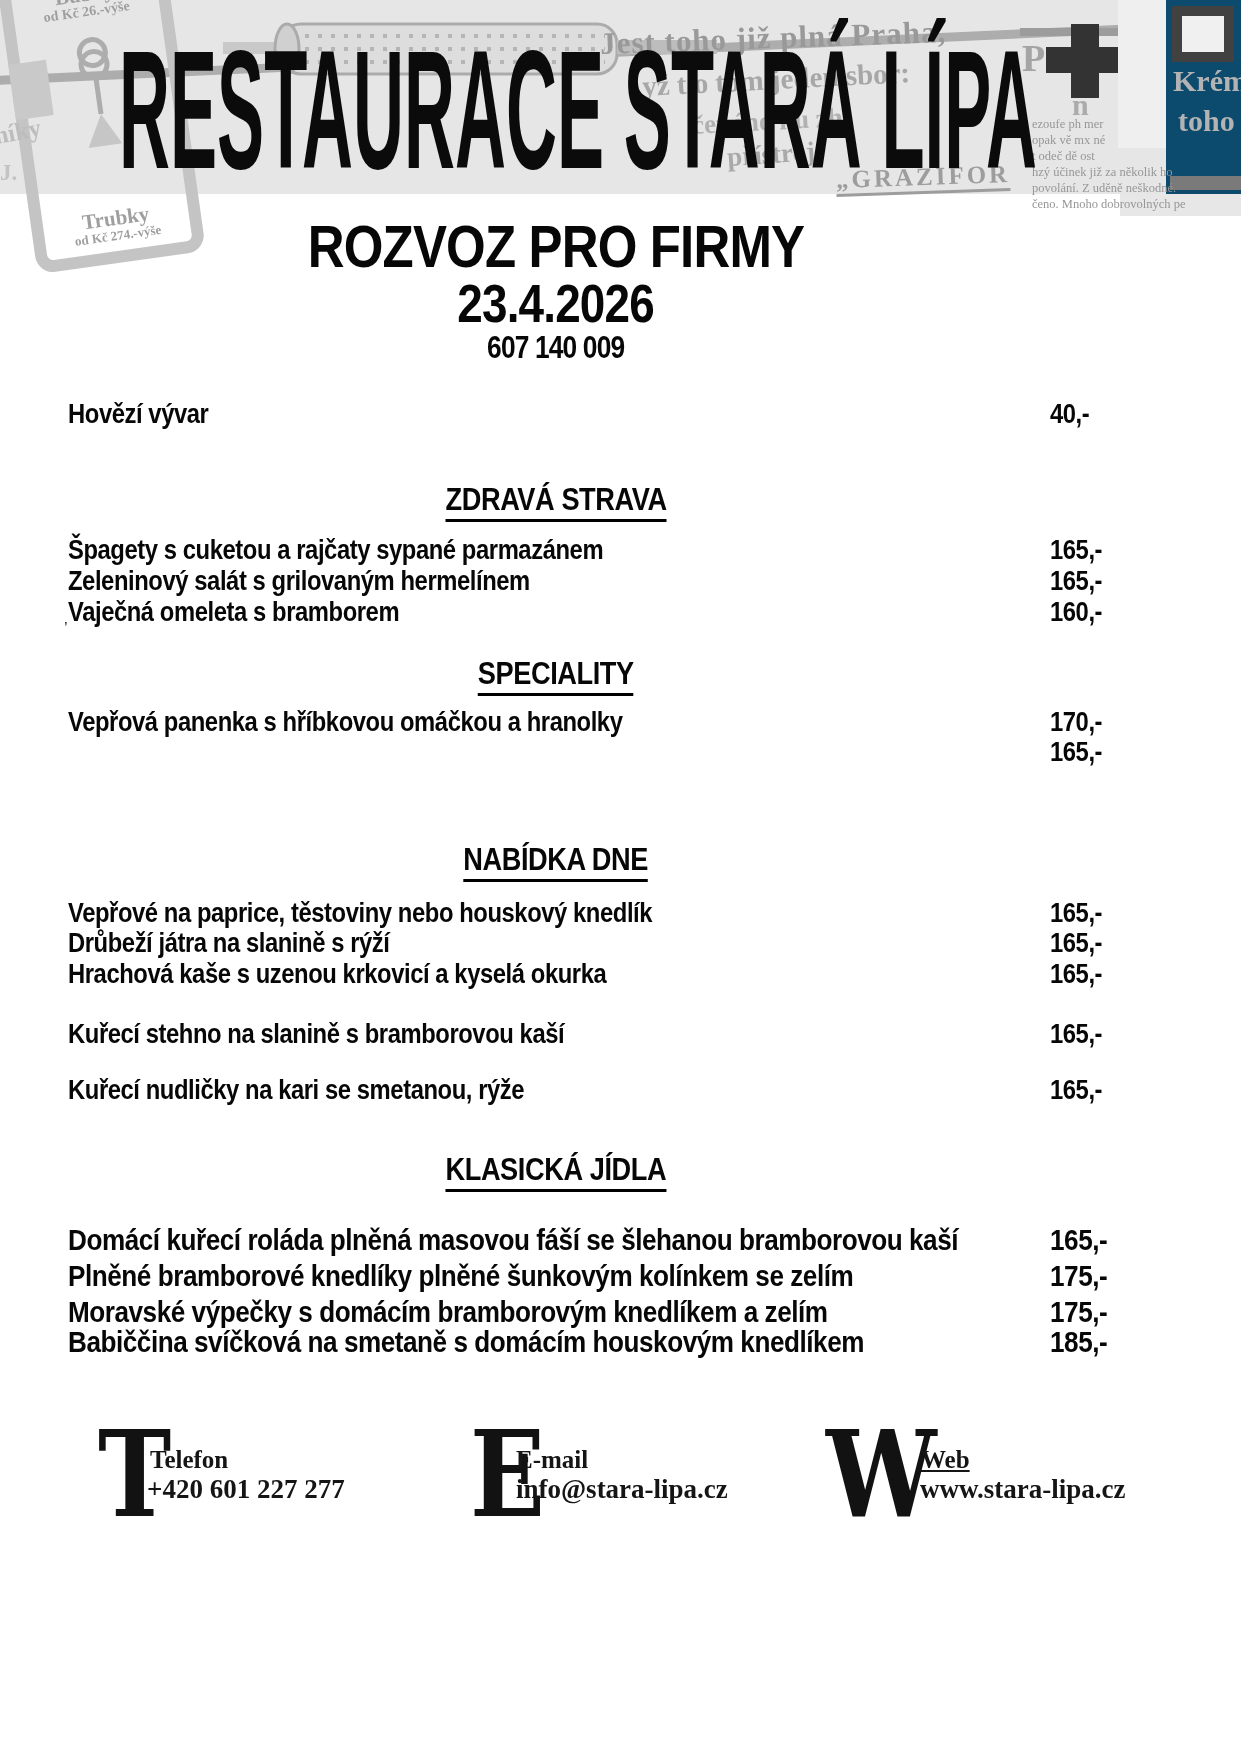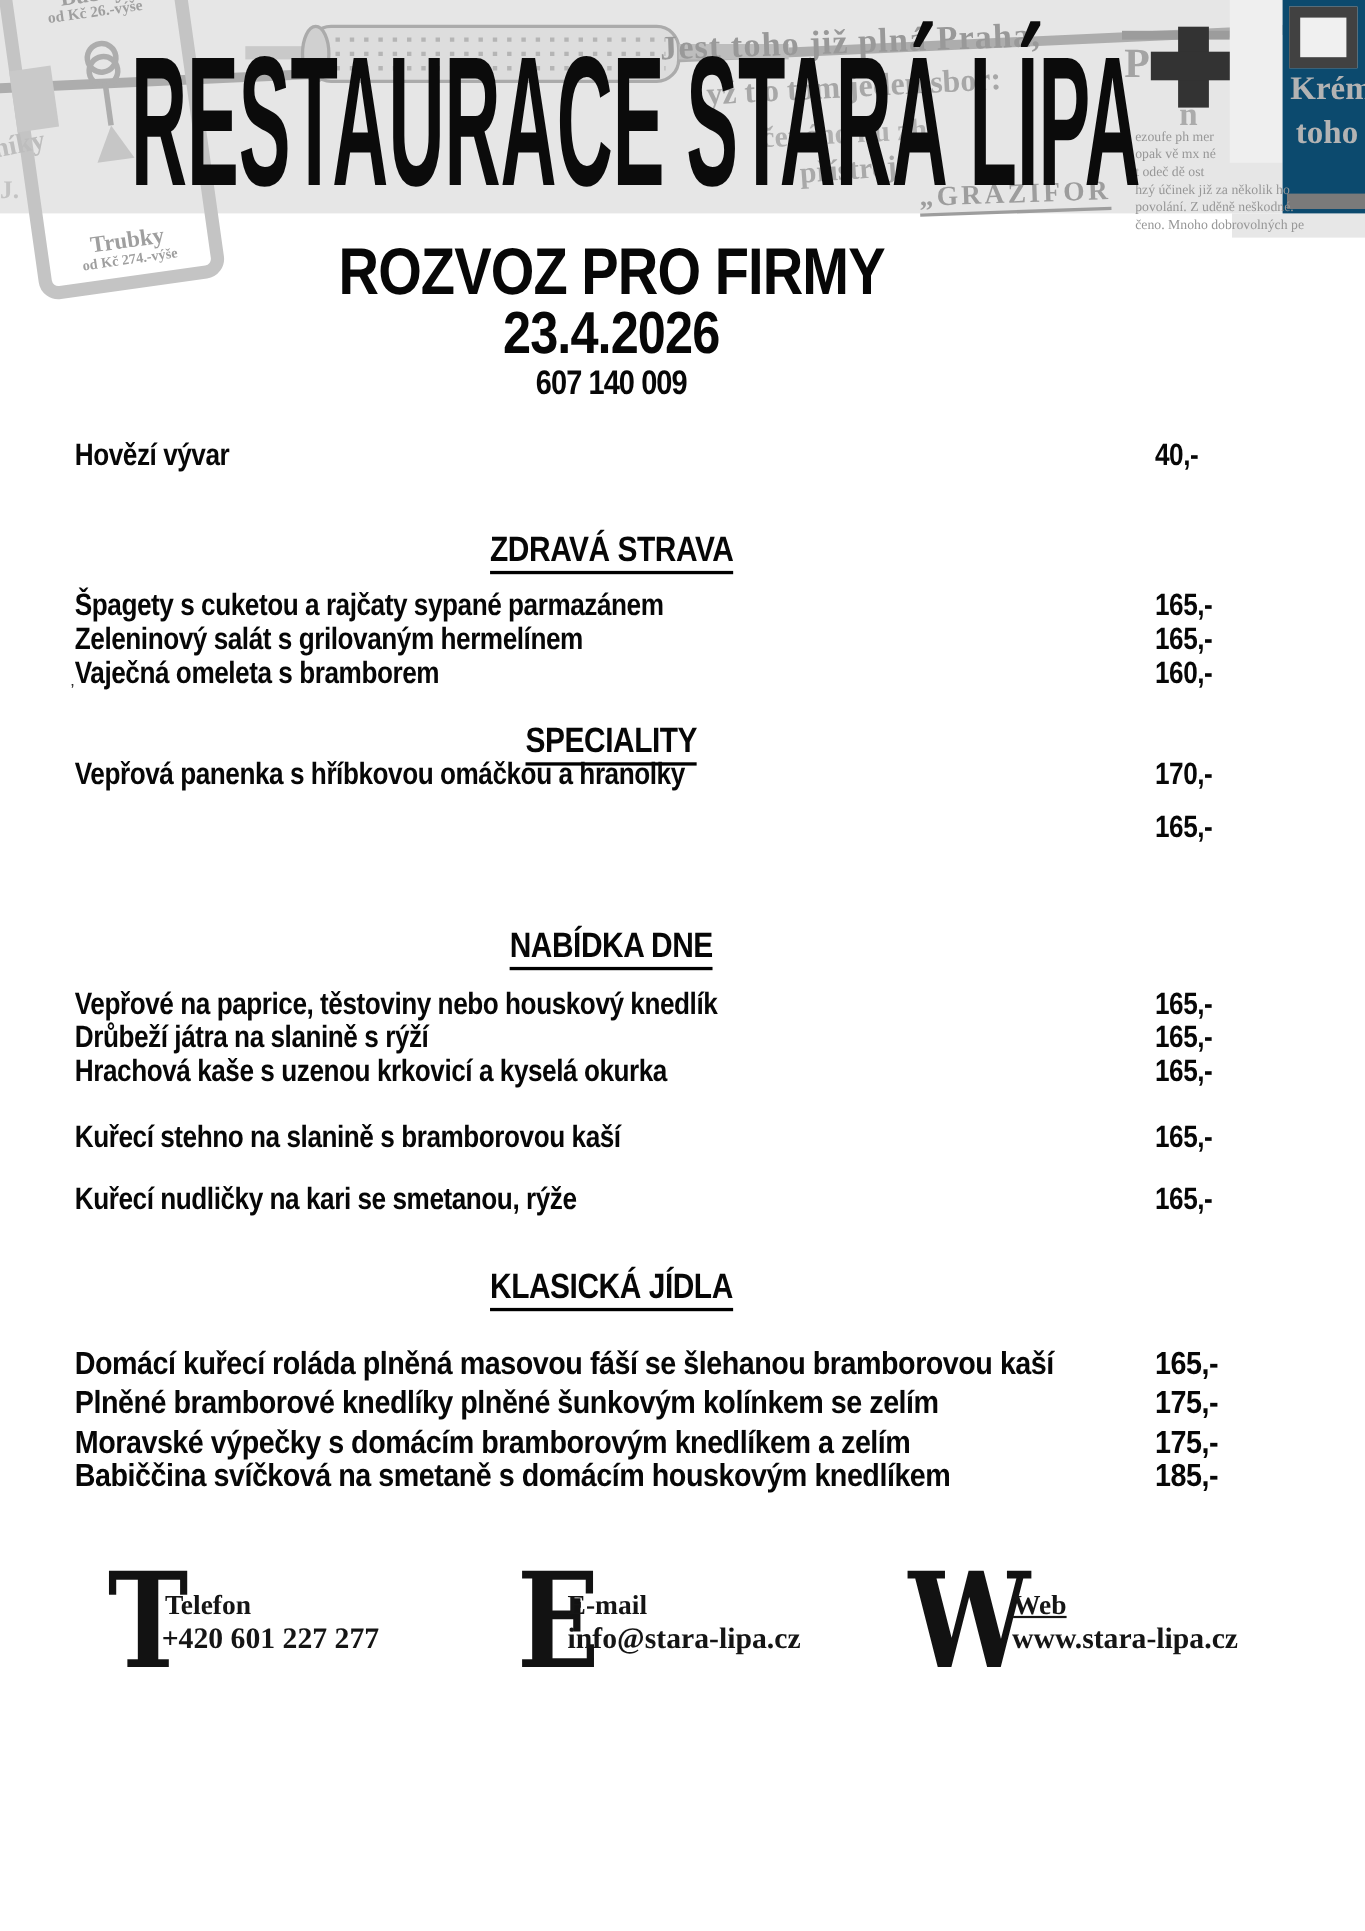--- a/index.html
+++ b/index.html
@@ -163,21 +163,21 @@
     <span class="pr"><span class="cond">165,-</span></span>
   </div>
   <div class="row" style="top:597px;">
     <span class="nm"><span class="cond">Vaječná omeleta s bramborem</span></span>
     <span class="pr"><span class="cond">160,-</span></span>
   </div>
 
   <div class="artifact">’</div>
 
   <div class="sec-heading" style="top:640px;"><span class="ccenter">SPECIALITY</span></div>
-  <div class="row" style="top:689px;">
+  <div class="row" style="top:707px;">
     <span class="nm"><span class="cond">Vepřová panenka s hříbkovou omáčkou a hranolky</span></span>
     <span class="pr"><span class="cond">170,-</span></span>
   </div>
   <div class="row" style="top:737px;">
     <span class="pr"><span class="cond">165,-</span></span>
   </div>
 
   <div class="sec-heading" style="top:826px;"><span class="ccenter">NABÍDKA DNE</span></div>
   <div class="row" style="top:898px;">
     <span class="nm"><span class="cond">Vepřové na paprice, těstoviny nebo houskový knedlík</span></span>

